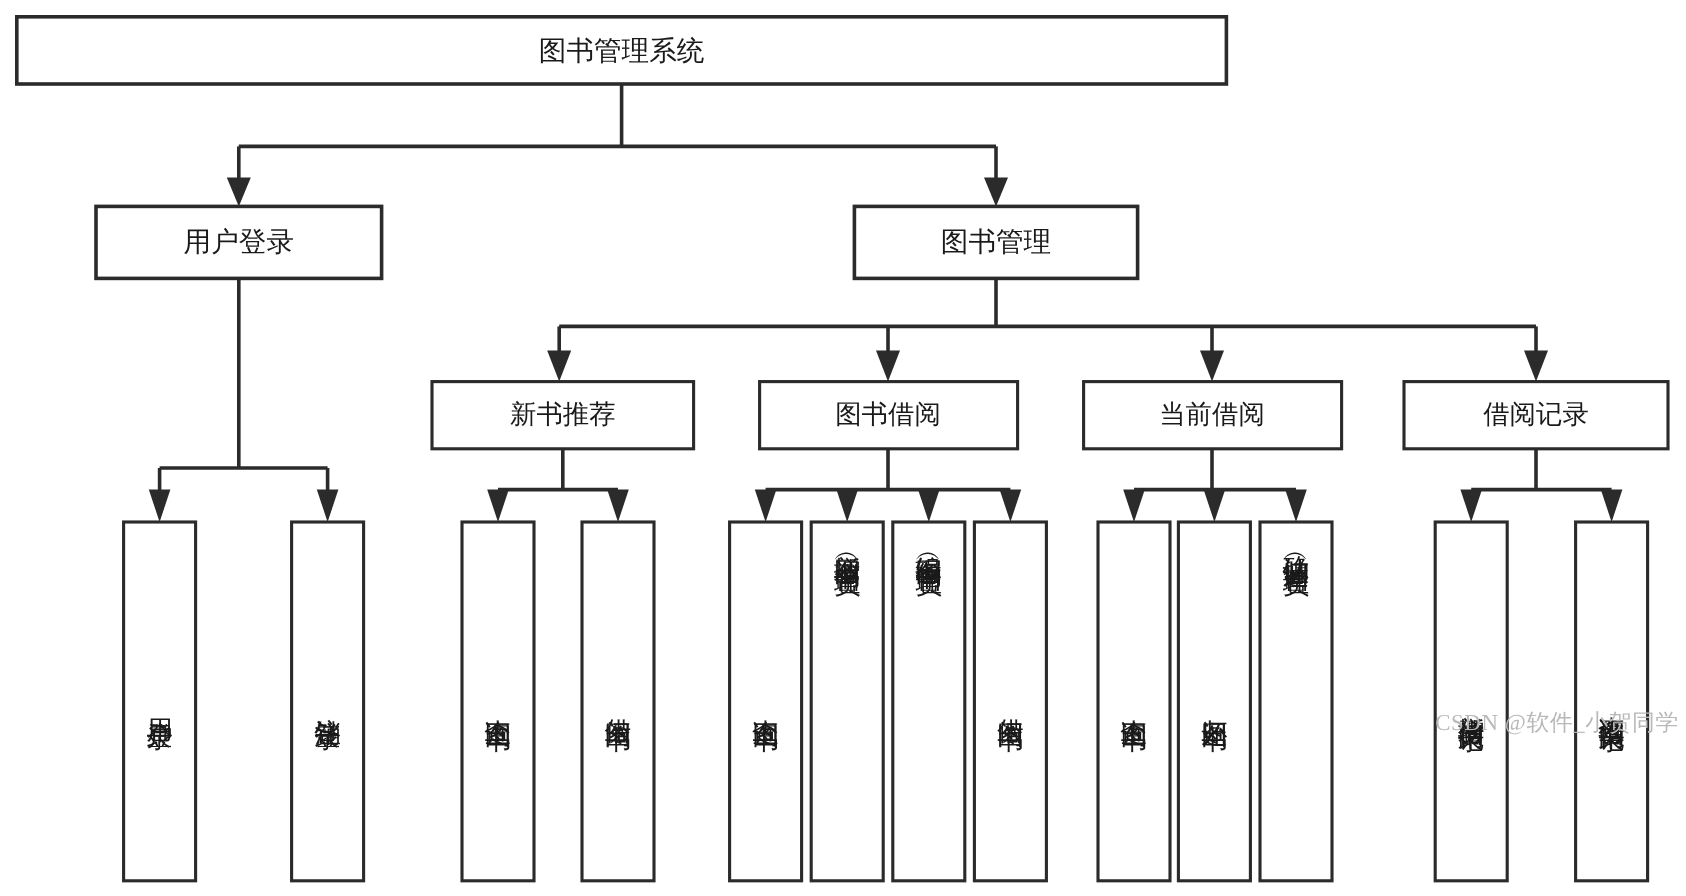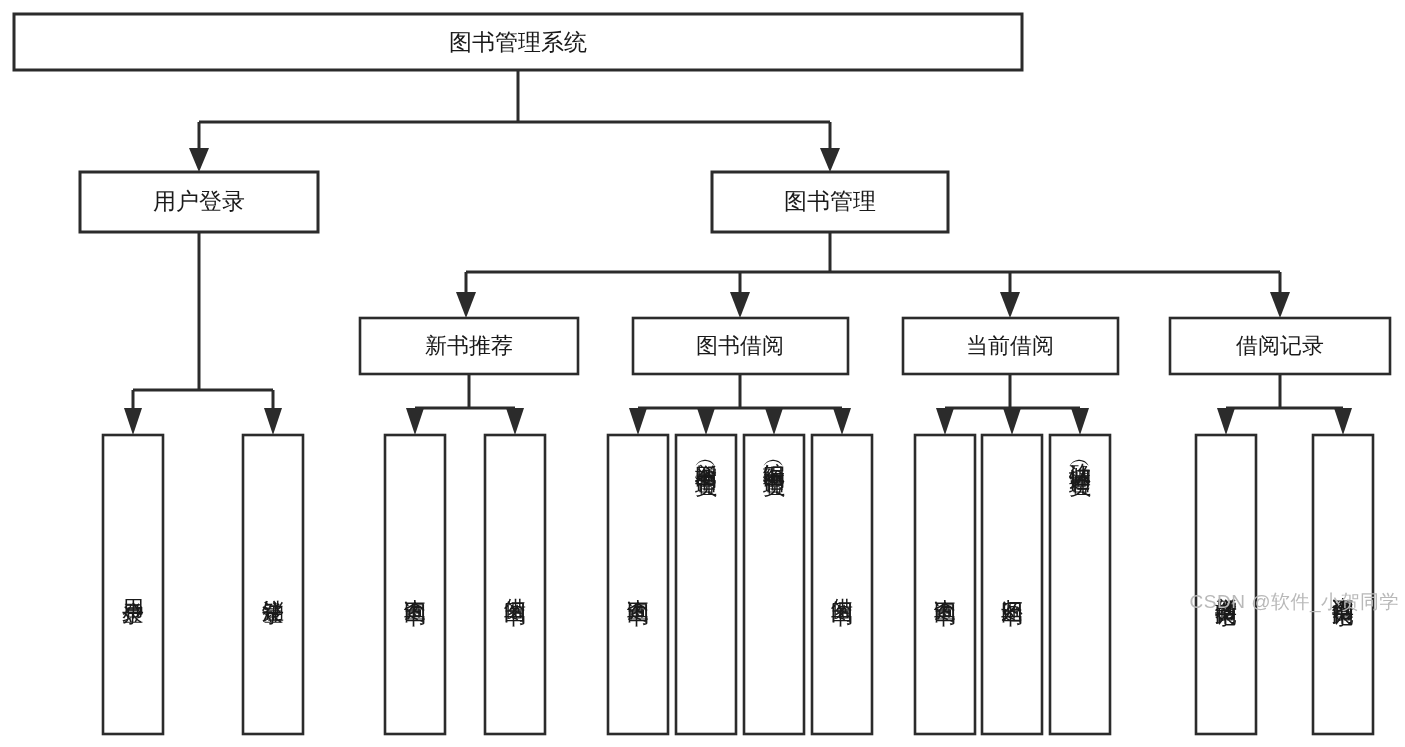--- a/index.html
+++ b/index.html
@@ -67,21 +67,21 @@
     letter-spacing: 2px;
     color: #1a1a1a;
     text-align: center;
     white-space: nowrap;
     pointer-events: none;
   }
   .watermark {
     position: absolute;
     right: 6px;
     bottom: 5px;
-    font-family: Liberation Sans, sans-serif;
+    font-family: Liberation Serif, serif;
     font-size: 19px;
     color: #b9b9b9;
     letter-spacing: 0.5px;
     white-space: nowrap;
   }
 </style>
 </head>
 <body>
 
 <div id="diagram-root">

